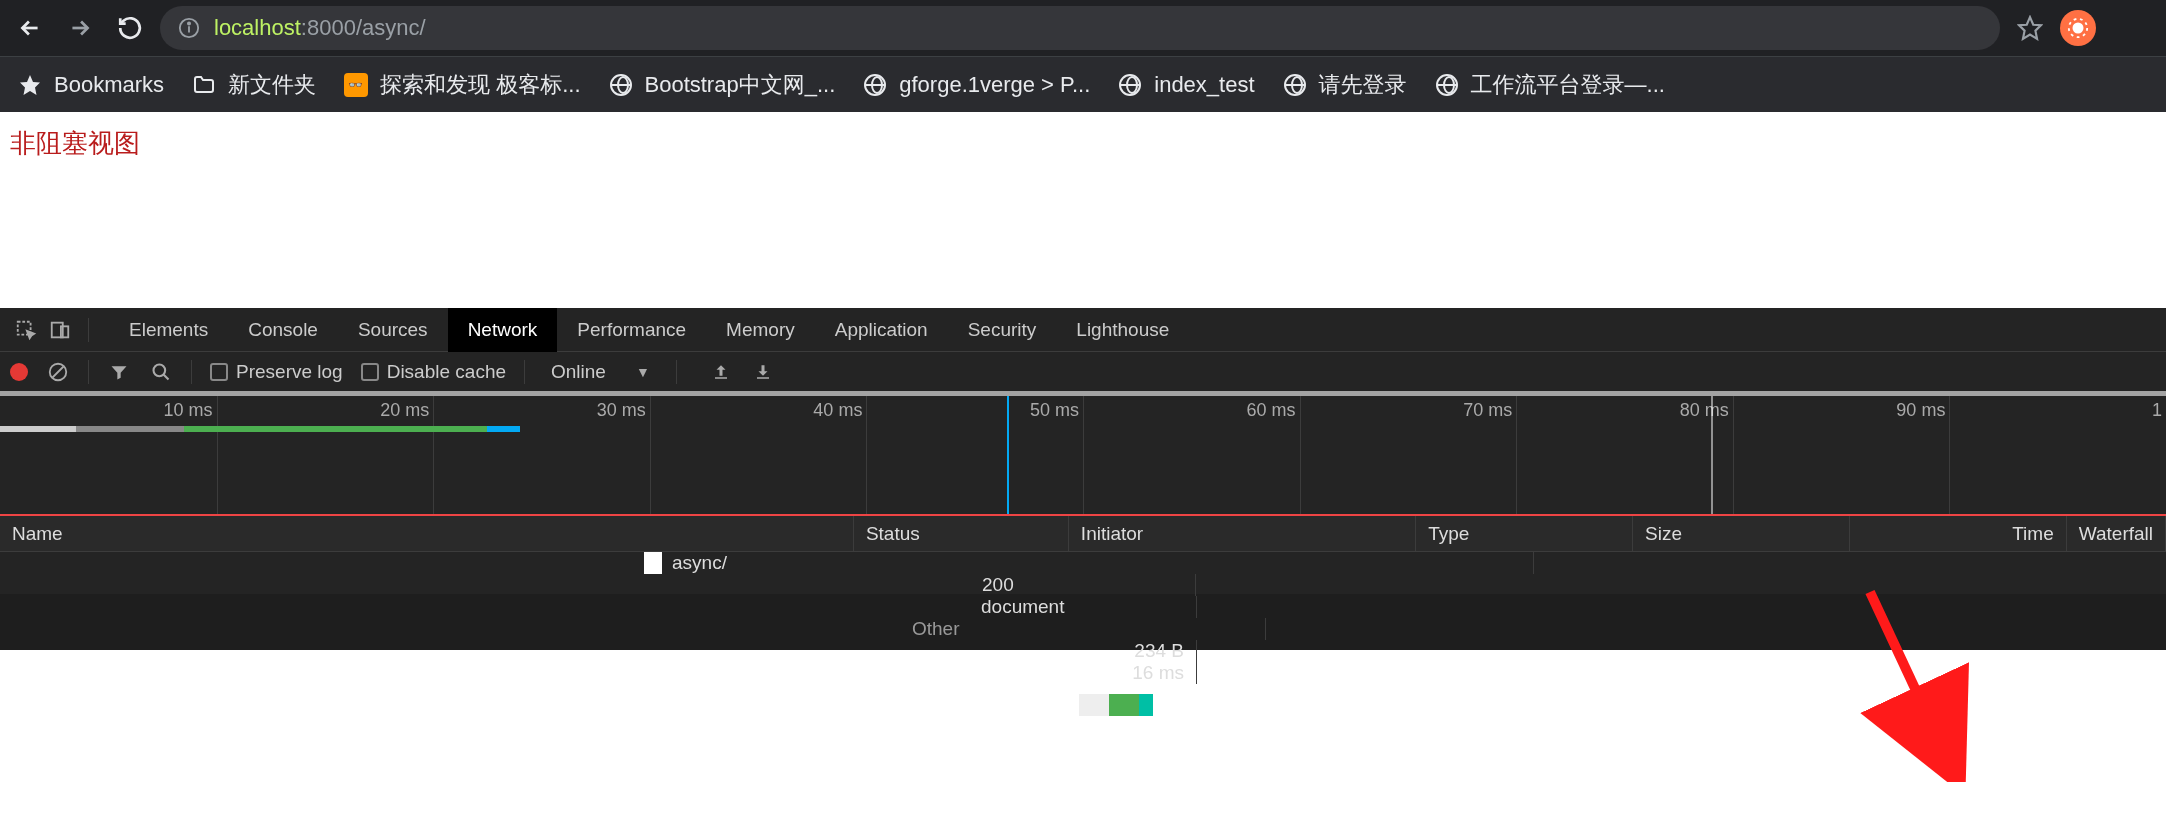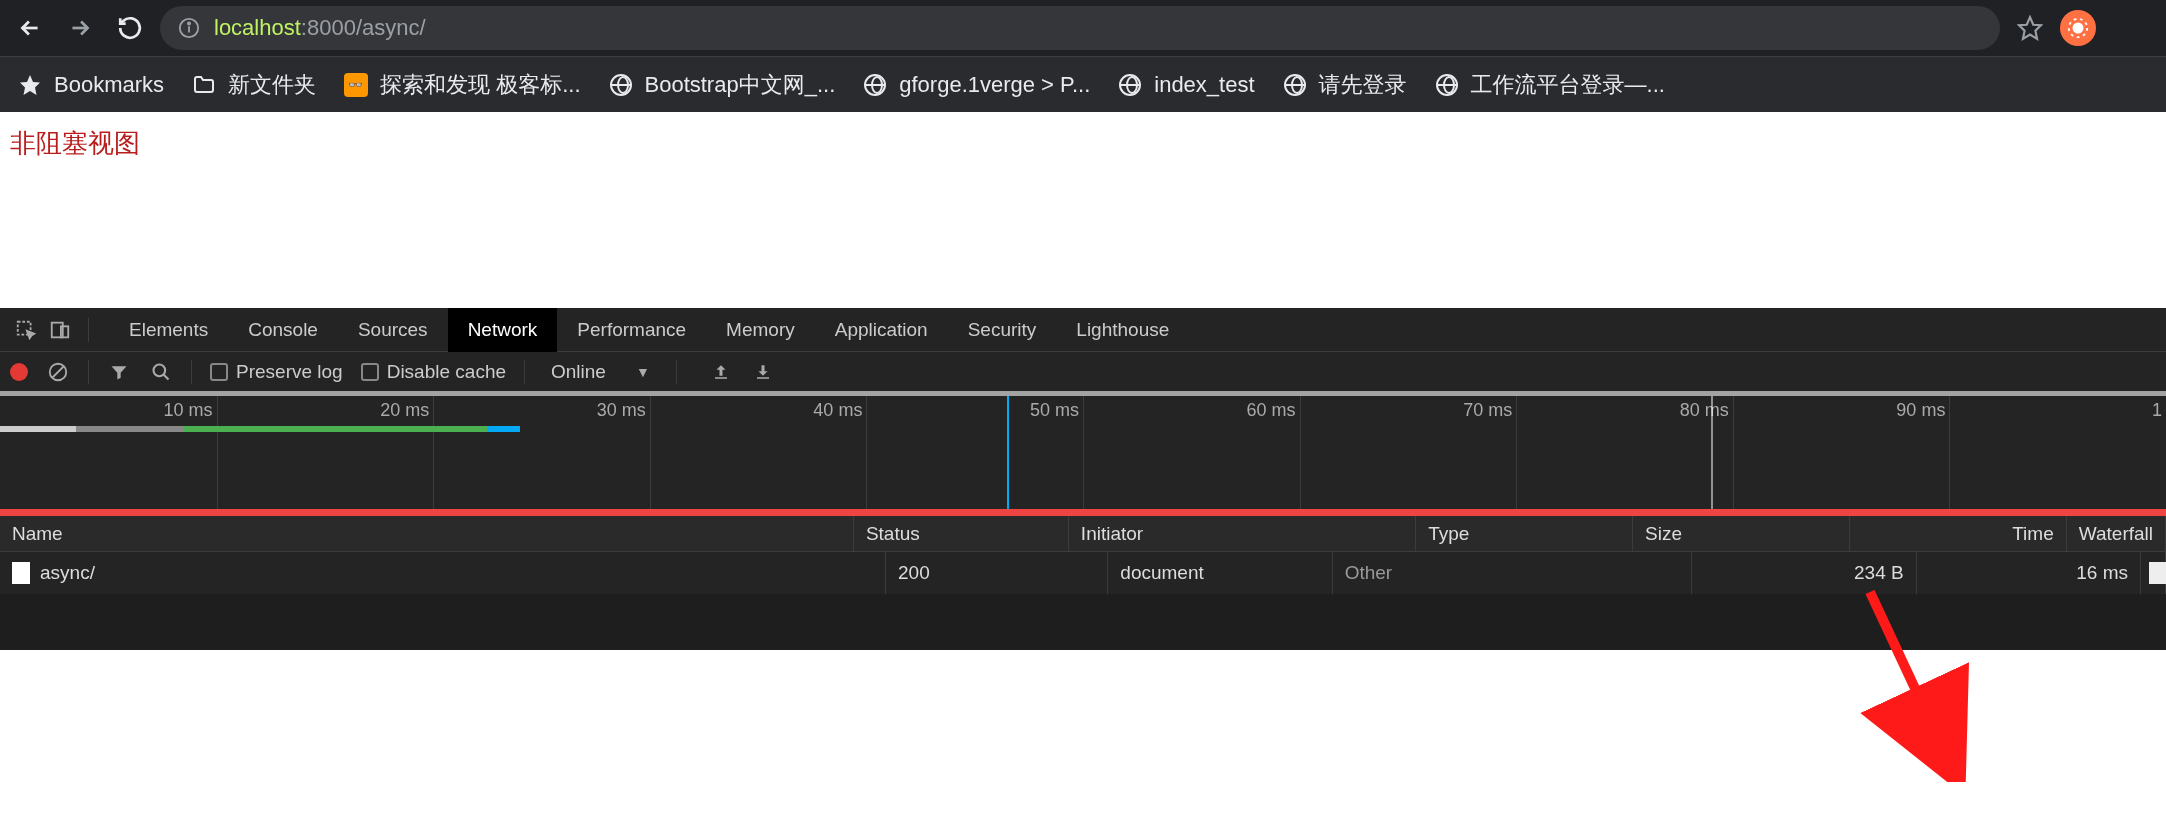--- a/index.html
+++ b/index.html
@@ -35,30 +35,30 @@
   .dt-tab { padding:0 20px; height:44px; display:flex; align-items:center; color:#ccc; }
   .dt-tab.active { background:#000; color:#fff; }
   .dt-toolbar { display:flex; align-items:center; height:44px; gap:18px; padding:0 10px; border-bottom:5px solid #a3a3a3; }
   .rec-dot { width:18px;height:18px; border-radius:50%; background:#e53935; }
   .tb-icon { color:#aaa; display:flex; align-items:center; justify-content:center; width:24px; height:24px; }
   .checkbox { width:18px;height:18px; border:2px solid #888; border-radius:3px; display:inline-block; margin-right:8px; vertical-align:-3px; }
   .throttle { display:flex; align-items:center; gap:30px; color:#ccc; padding:0 8px; }
   .chev { color:#aaa; font-size:14px; }
   .updown { color:#aaa; display:flex; gap:18px; padding-left:14px; }
 
-  .timeline { position:relative; height:120px; background:#242424; border-bottom:7px solid #ef4444; }
+  .timeline { position:relative; height:120px; background:#242424; border-bottom:2px solid #ef4444; }
   .ticks { position:relative; height:28px; color:#aaa; font-size:18px; }
   .tick { position:absolute; top:4px; transform:translateX(-100%); padding-right:4px; }
   .tline { position:absolute; top:0; bottom:0; width:1px; background:#3c3c3c; }
   .mini-bar { position:absolute; top:30px; height:6px; }
   .blue-line { position:absolute; top:0; bottom:0; width:2px; background:#03a9f4; }
   .red-line { position:absolute; top:0; bottom:0; width:2px; background:#fff; opacity:0.5; }
 
   .net-header { display:flex; height:36px; align-items:stretch; background:#2a2a2a; color:#ddd; font-size:19px; border-bottom:1px solid #3c3c3c; }
-  .net-row { display:flex; height:42px; align-items:center; background:#242424; color:#ddd; font-size:19px; }
+  .net-row { display:flex; height:42px; align-items:center; background:#242424; color:#ddd; font-size:19px;flex-direction:column; }
   .col { padding:0 12px; display:flex; align-items:center; border-right:1px solid #3c3c3c; height:100%; }
   .c-name { width:902px; }
   .c-status { width:226px; }
   .c-type { width:228px; }
   .c-init { width:366px; color:#999; }
   .c-size { width:228px; justify-content:flex-end; }
   .c-time { width:228px; justify-content:flex-end; }
   .c-wf { flex:1; position:relative; }
   .row-file-icon { width:18px;height:22px; background:#fff; margin-right:10px; }
   .wf-bar { position:absolute; left:8px; top:10px; height:22px; display:flex; }

